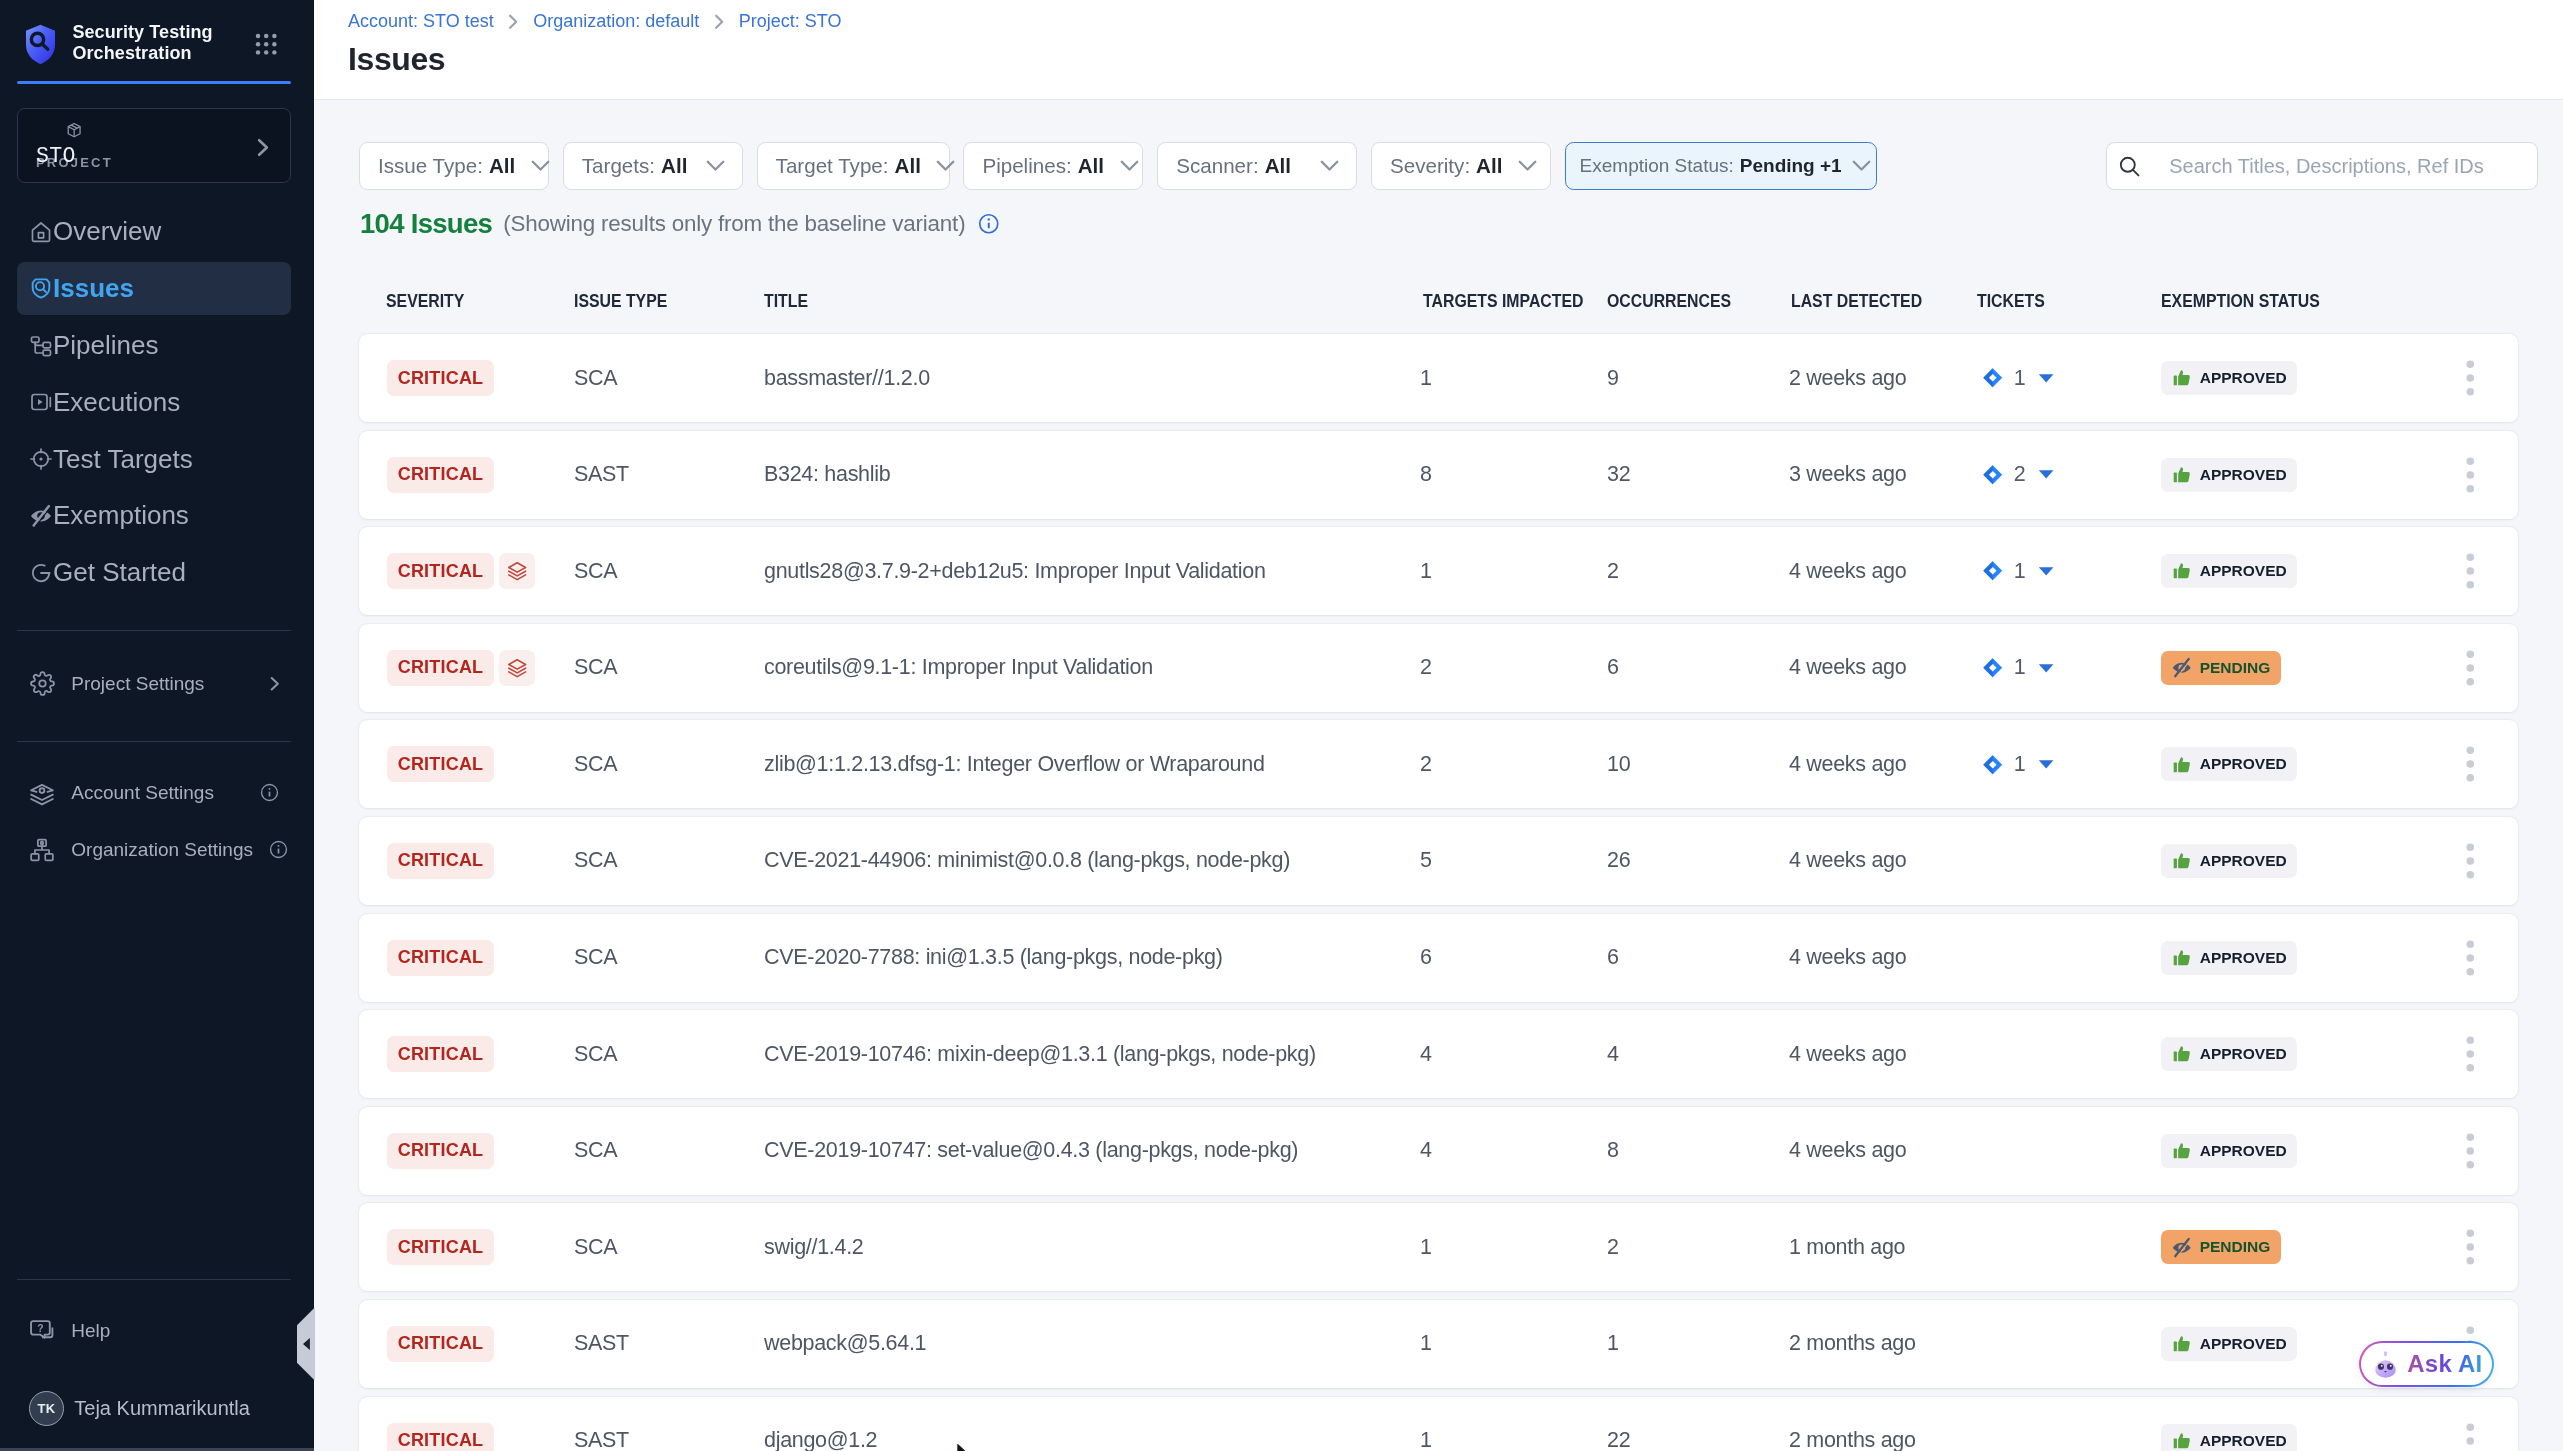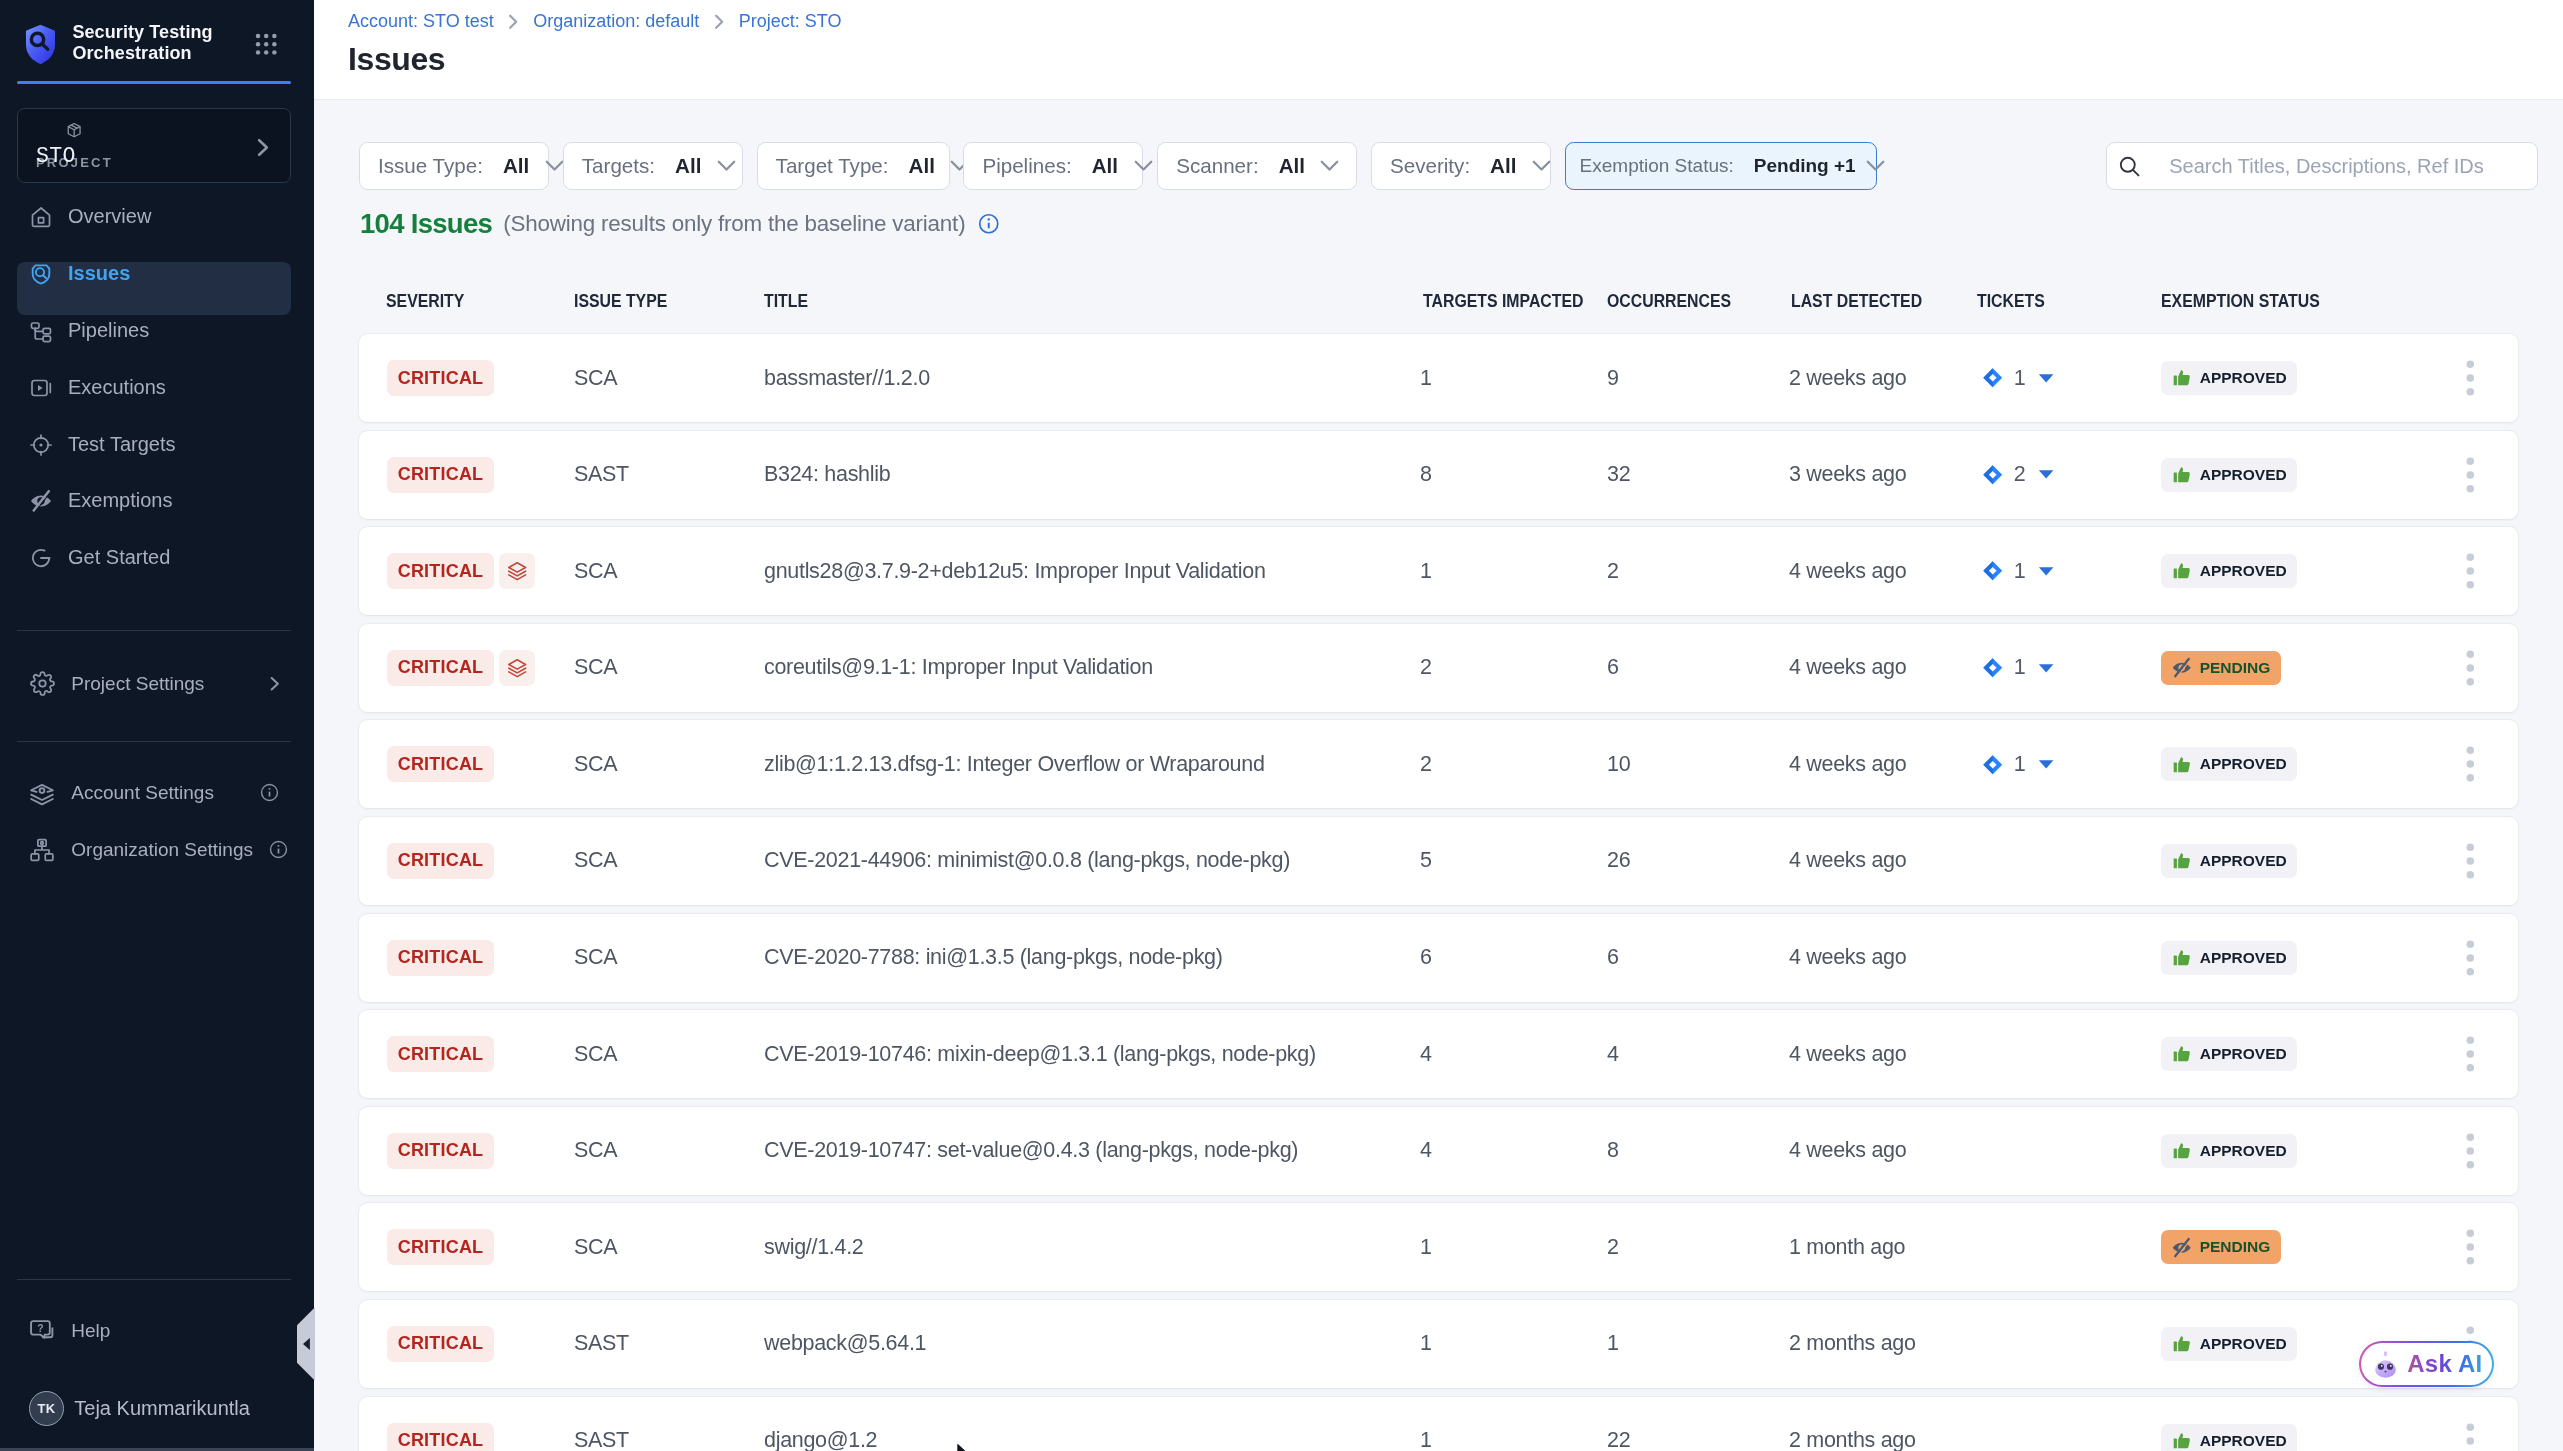--- a/index.html
+++ b/index.html
@@ -32,23 +32,23 @@
     background:#0b1220; border:1.3px solid #2b374c; border-radius:7.7px;
     cursor:pointer;
   }
   .proj-row { position:absolute; left:18px; top:13px; display:flex; align-items:center; gap:17px;flex-direction:column; }
   .proj-label { font-size:13px; font-weight:700; letter-spacing:2.2px; color:#8d95a5; }
   .proj-name { position:absolute; left:18px; top:35px; font-size:21.5px; color:#eef1f6; letter-spacing:0.3px;font-family:Liberation Mono, monospace; }
   .proj-chev { position:absolute; right:20.6px; top:29px; }
 
   .nav { position:absolute; left:17px; top:205px; width:274px; display:flex; flex-direction:column; gap:3.9px; }
   .nav-item {
-    height:53px; border-radius:7.7px; display:flex; align-items:flex-start;
-    padding-left:12px; gap:15px; cursor:pointer;
-    color:#a8afbe; font-size:20px; white-space:nowrap;
+    height:53px; border-radius:7.7px; display:flex; align-items:center;
+    padding-left:12px; gap:0; cursor:pointer;
+    color:#a8afbe; font-size:26px; white-space:nowrap;
   }
   .nav-item .nav-ic { width:24px; height:24px; color:#8c94a6; flex:none; display:flex; align-items:center; justify-content:center;}
   .nav-item.active { background:#222e44; color:#41a4f1; font-weight:700; }
   .nav-item.active .nav-ic { color:#41a4f1; }
 
   .side-divider { position:absolute; left:17px; width:274px; height:0.9px; background:#2b3547; }
   .settings-item {
     position:absolute; left:17px; width:274px; height:53px; border-radius:7.7px;
     display:flex; align-items:center; padding-left:12px; gap:16.3px;
     color:#a8afbe; font-size:19px; cursor:pointer; white-space:nowrap;
@@ -81,21 +81,21 @@
 
   .content { position:absolute; left:0; top:100px; width:100%; height:1352px; }
 
   .filters { position:absolute; left:45px; top:42px; display:flex; gap:13.8px; }
   .filter-btn {
     height:48px; background:#fff; border:1.3px solid #d9dce4; border-radius:8.6px;
     display:flex; align-items:center; padding:0 17px 0 18px; cursor:pointer;
     font-size:20.6px; white-space:nowrap;
   }
   .filter-btn .f-label { color:#68707f; }
-  .filter-btn .f-value { color:#1f242e; font-weight:700; margin-left:20px; }
+  .filter-btn .f-value { color:#1f242e; font-weight:700; margin-left:6px; }
   .filter-btn .f-chev { margin-left:auto; padding-left:15.5px; display:flex; align-items:center; }
   .filter-btn.active { background:#e9f4fc; border:1.7px solid #3d7ad0; font-size:19px; padding:0 12px 0 13.8px; }
   .filter-btn.active .f-chev { padding-left:10.3px; }
 
   .search-box {
     position:absolute; left:1792px; top:42px; width:432px; height:48px;
     background:#fff; border:1.3px solid #d6dae2; border-radius:8.6px;
     display:flex; align-items:center; padding-left:11.2px;
   }
   .search-box input {

